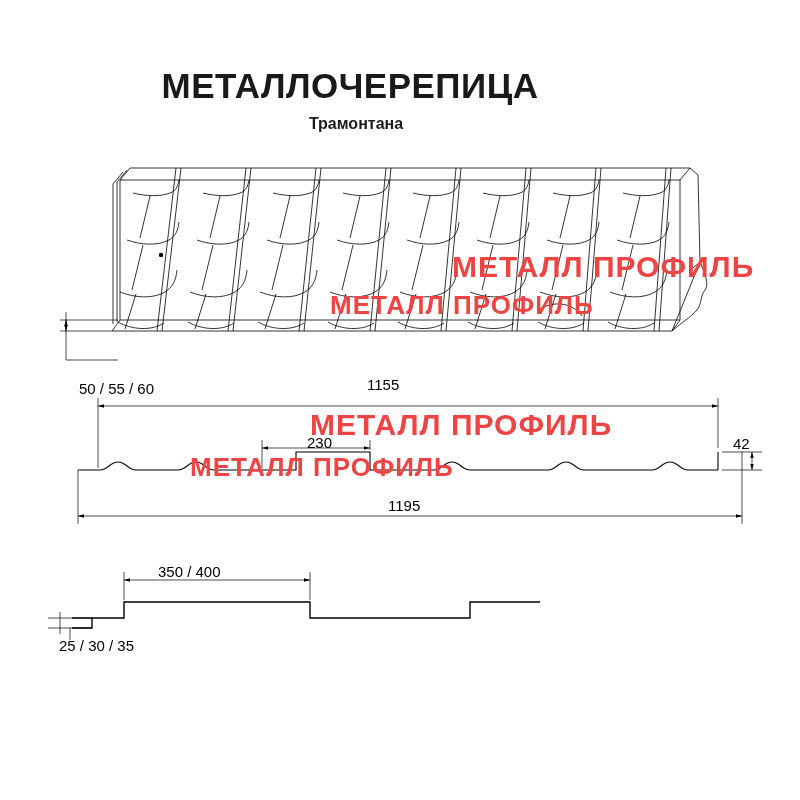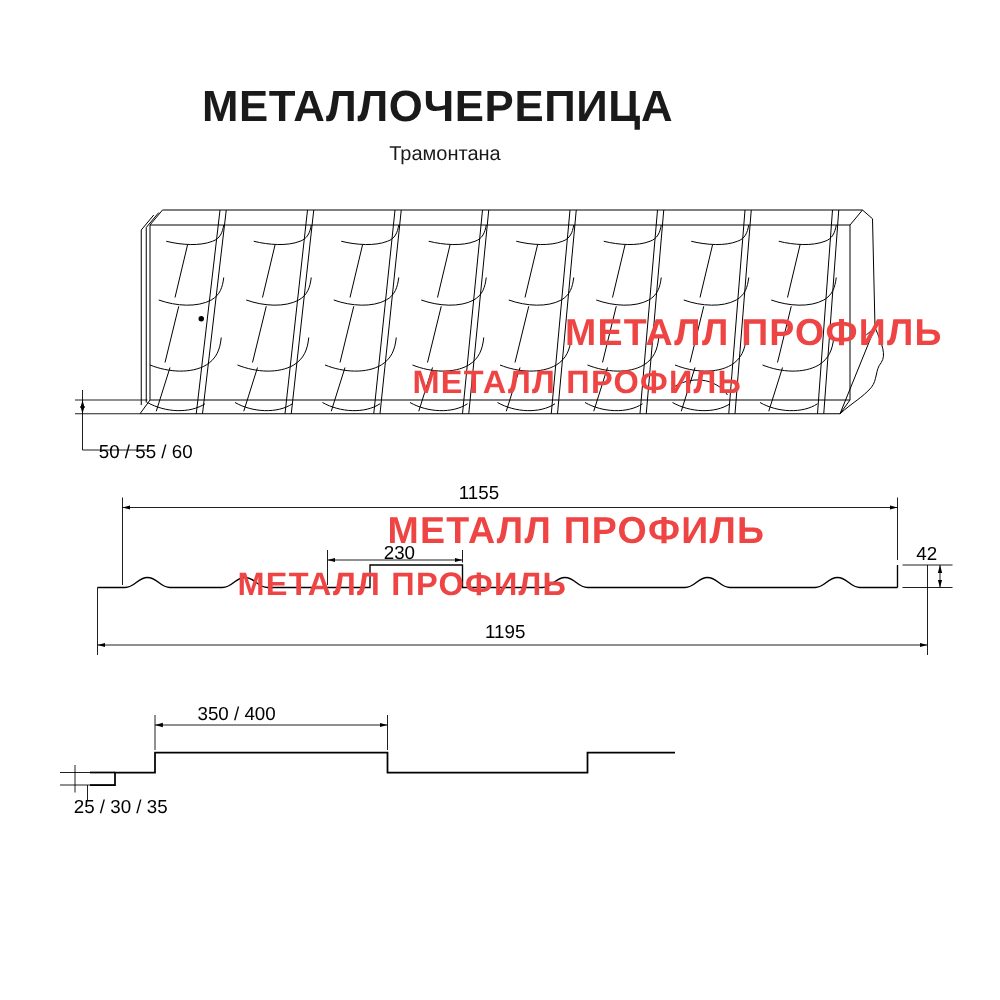--- a/index.html
+++ b/index.html
@@ -34,32 +34,33 @@
     color: #1a1a1a;
   }
   .title-sub {
     position: absolute;
     left: 0;
     top: 115px;
     width: 712px;
     text-align: center;
     font-size: 16px;
     color: #1a1a1a;
+    font-weight: bold;
   }
   .dim-label {
     position: absolute;
     font-size: 15px;
     color: #000000;
     white-space: nowrap;
   }
-  .dim-1155 { left: 367px; top: 386px; }
+  .dim-1155 { left: 367px; top: 376px; }
   .dim-230  { left: 307px; top: 434px; text-align: center; }
   .dim-1195 { left: 388px; top: 497px; }
   .dim-25   { left: 733px; top: 435px; }
-  .dim-thick{ left: 79px;  top: 353px; }
+  .dim-thick{ left: 79px;  top: 380px; }
   .dim-350  { left: 158px; top: 563px; }
   .dim-2530 { left: 20px;  top: 637px; margin-left: 39px; }
   .wm {
     position: absolute;
     font-size: 26px;
     font-weight: bold;
     color: #ef4444;
     letter-spacing: 1px;
     white-space: nowrap;
     pointer-events: none;

